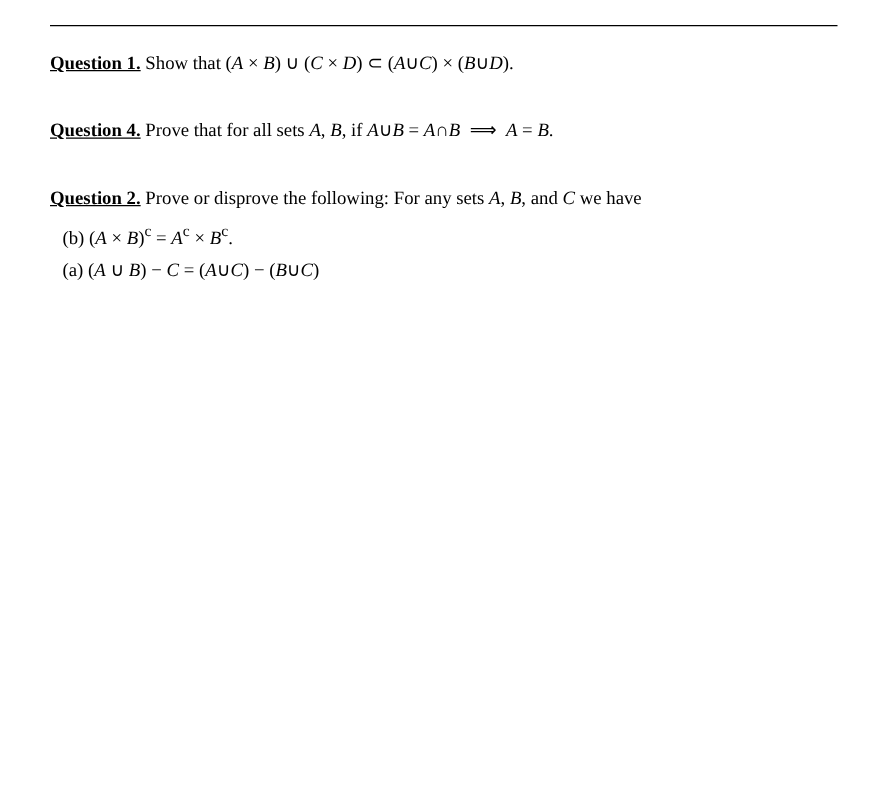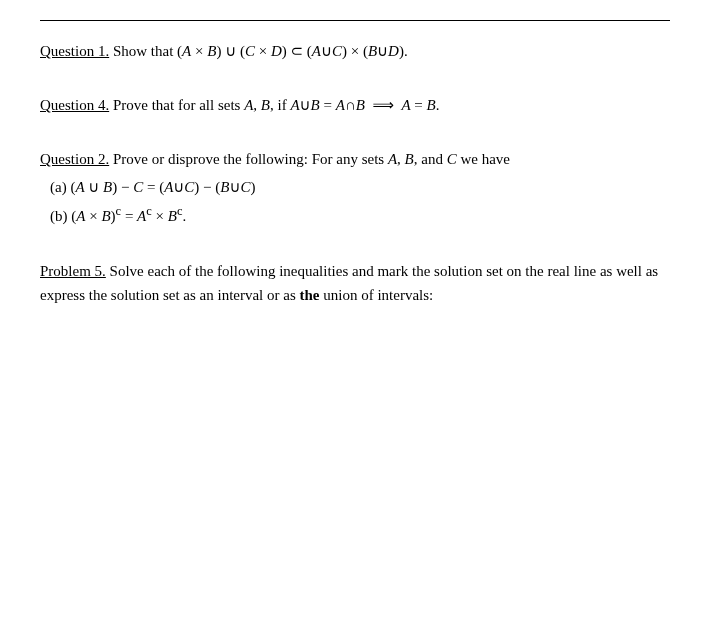--- a/index.html
+++ b/index.html
@@ -13,21 +13,21 @@
       background: #ffffff;
       font-family: "Times New Roman", Times, serif;
       font-size: 15px;
       color: #000000;
       padding: 20px 40px;
     }
     .question-block {
       margin-bottom: 30px;
     }
     .question-title {
-      font-weight: normal;
+      font-weight: bold;
       text-decoration: underline;
     }
     .question-line {
       margin-bottom: 4px;
       line-height: 1.6;
     }
     .math {
       font-style: italic;
     }
     .sub-item {
@@ -64,30 +64,24 @@
 </div>
 
 <div class="question-block">
   <p class="question-line">
     <span class="question-title">Question 2.</span>
     <span>
       Prove or disprove the following: For any sets <span class="math">A</span>, <span class="math">B</span>,  and <span class="math">C</span> we have
     </span>
   </p>
   <div class="sub-item">
-    (a) (<span class="math">A</span> ∪ <span class="math">B</span>) − <span class="math">C</span> = (<span class="math">A</span>∪<span class="math">C</span>) − (<span class="math">B</span>∪<span class="math">C</span>)
+    (b) (<span class="math">A</span> × <span class="math">B</span>)<sup>c</sup> = <span class="math">A</span><sup>c</sup> × <span class="math">B</span><sup>c</sup>.
   </div>
   <div class="sub-item">
-    (b) (<span class="math">A</span> × <span class="math">B</span>)<sup>c</sup> = <span class="math">A</span><sup>c</sup> × <span class="math">B</span><sup>c</sup>.
+    (a) (<span class="math">A</span> ∪ <span class="math">B</span>) − <span class="math">C</span> = (<span class="math">A</span>∪<span class="math">C</span>) − (<span class="math">B</span>∪<span class="math">C</span>)
   </div>
 </div>
 
 <div class="question-block">
 </div>
 
 <div class="question-block">
-  <p class="question-line">
-    <span class="question-title">Problem 5.</span>
-    <span>
-      Solve each of the following inequalities and mark the solution set on the real line as well as express the solution set as an interval or as <span style="font-weight:bold;">the</span> union of intervals:
-    </span>
-  </p>
 </div>
 
 </body></html>

